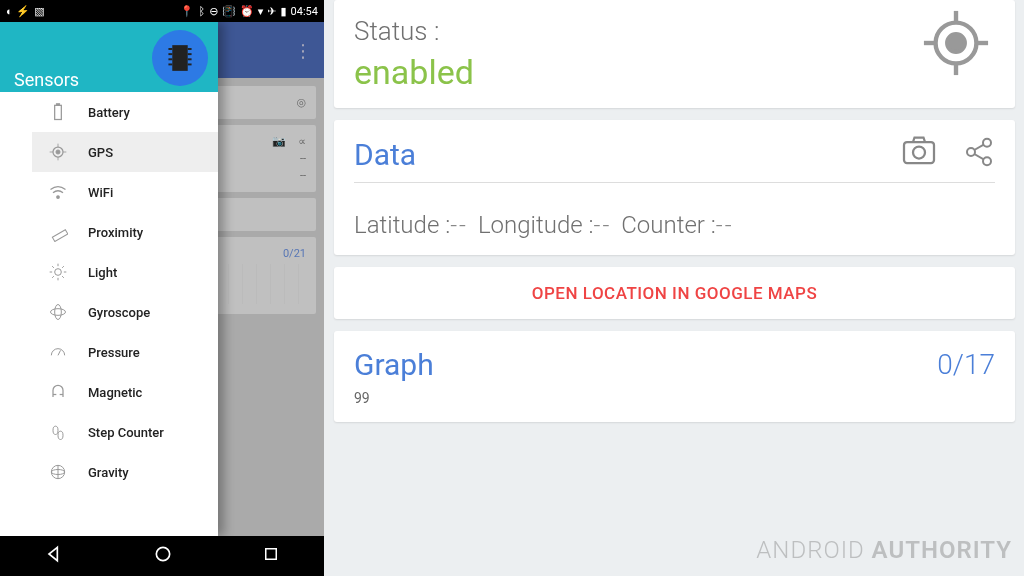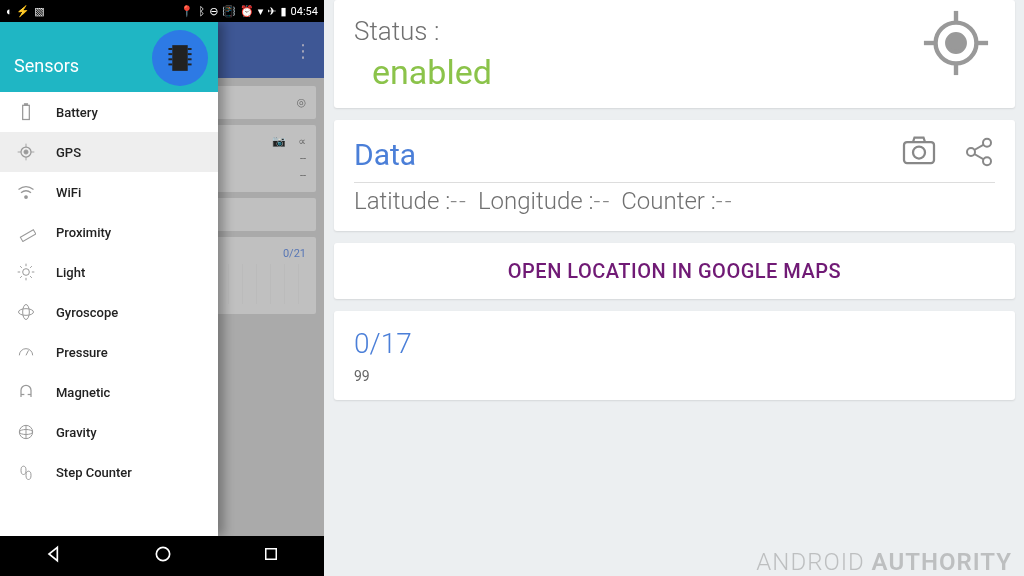--- a/index.html
+++ b/index.html
@@ -16,53 +16,53 @@
 .content-behind { position: absolute; left: 0; top: 0; right: 0; bottom: 0; background: #888; display: flex; flex-direction: column; }
 .content-behind .toolbar { height: 56px; background: #3e5795; display: flex; justify-content: flex-end; align-items: center; padding-right: 12px; }
 .content-behind .toolbar .dots { color: #aab; font-size: 18px; }
 .content-behind-body { flex: 1; background: #aaa; padding: 8px; display: flex; flex-direction: column; gap: 6px; }
 .behind-card { background: #c0c0c0; border-radius: 2px; padding: 10px; display: flex; flex-direction: column; gap: 4px; font-size: 11px; color: #666; }
 .behind-card .icon-row { display: flex; justify-content: flex-end; gap: 12px; }
 .behind-card .blue-text { color: #5776b5; font-size: 11px; text-align: center; }
 .behind-card .counter { text-align: right; color: #5776b5; }
 
 .drawer { position: absolute; left: 0; top: 0; width: 218px; height: 100%; background: #fff; box-shadow: 6px 0 10px rgba(0,0,0,0.3); display: flex; flex-direction: column; z-index: 5; }
-.drawer-header { height: 70px; background: #1fb6c4; color: #fff; display: flex; align-items: flex-end; padding: 16px 14px; position: relative; }
+.drawer-header { height: 70px; background: #1fb6c4; color: #fff; display: flex; align-items: flex-end; padding: 2px 14px; position: relative; }
 .drawer-header-title { font-size: 18px; font-weight: 400; }
 .chip-circle { position: absolute; right: 10px; top: 8px; width: 56px; height: 56px; background: #2d7ae5; border-radius: 50%; display: flex; align-items: center; justify-content: center; }
 .chip-svg { width: 32px; height: 36px; }
-.drawer-list { flex: 1; overflow-y: auto; }
+.drawer-list { flex: 1; overflow-y: auto; padding-left: 32px; }
 .drawer-item { display: flex; align-items: center; height: 40px; padding: 0 16px; gap: 20px; cursor: pointer; font-size: 13px; color: #222; font-weight: 500; }
 .drawer-item.active { background: #eeeeee; }
 .drawer-item .icon { width: 20px; height: 20px; display: flex; align-items: center; justify-content: center; color: #999; }
 
 .phone-right { flex: 1; height: 100%; background: #eceff1; padding: 0 9px 10px 10px; display: flex; flex-direction: column; gap: 12px; position: relative; overflow: hidden; }
 .card { background: #fff; border-radius: 3px; box-shadow: 0 1px 2px rgba(0,0,0,0.1); padding: 16px 20px; position: relative; }
 .status-card { display: flex; align-items: center; }
 .status-left-col { display: flex; flex-direction: column; gap: 6px; }
 .status-label { font-size: 26px; color: #707070; font-weight: 300; }
-.status-value { font-size: 34px; color: #8bc34a; font-weight: 400; margin-left: 18px; }
+.status-value { font-size: 34px; color: #8bc34a; font-weight: 400; }
 .gps-large-icon { position: absolute; right: 24px; top: 8px; width: 70px; height: 70px; color: #999; }
 
-.data-card-header { display: flex; align-items: center; justify-content: space-between; border-bottom: 1px solid #ddd; padding-bottom: 10px; margin-bottom: 4px; }
+.data-card-header { display: flex; align-items: center; justify-content: space-between; border-bottom: 1px solid #ddd; padding-bottom: 10px; margin-bottom: 28px; }
 .data-title { font-size: 30px; color: #4b7fd8; font-weight: 400; }
 .data-icons { display: flex; gap: 26px; color: #888; }
 .data-rows { display: flex; flex-direction: row; gap: 10px; }
 .data-row { display: flex; justify-content: space-between; font-size: 24px; color: #707070; font-weight: 300; }
 .data-row-value { letter-spacing: 2px; color: #888; }
 
 .maps-card { text-align: center; }
-.maps-text { font-size: 20px; color: #701a75; letter-spacing: 0.5px; font-weight: 500; }
+.maps-text { font-size: 17px; color: #ef4444; letter-spacing: 0.5px; font-weight: 500; }
 
 .graph-header { display: flex; justify-content: space-between; align-items: center; }
 .graph-title { font-size: 30px; color: #4b7fd8; font-weight: 400; }
 .graph-counter { font-size: 28px; color: #4b7fd8; font-weight: 300; }
 .graph-tick { font-size: 14px; color: #666; margin-top: 8px; }
 
-.watermark { position: absolute; right: 12px; bottom: 0; font-size: 24px; color: rgba(120,120,120,0.4); font-weight: 300; letter-spacing: 1px; z-index: 50; }
+.watermark { position: absolute; right: 12px; bottom: 12px; font-size: 24px; color: rgba(120,120,120,0.4); font-weight: 300; letter-spacing: 1px; z-index: 50; }
 .watermark b { font-weight: 600; }
 
 .svg-icon { width: 100%; height: 100%; }
 </style>
 </head>
 <body>
 
 <div class="phone-left">
   <div class="status-bar">
     <div class="status-left">
@@ -214,35 +214,35 @@
                 <path d="M6 18 V10 A6 6 0 0 1 18 10 V18"></path>
                 <line x1="6" y1="15" x2="10" y2="15"></line>
                 <line x1="14" y1="15" x2="18" y2="15"></line>
               </svg>
             </span>
           <span>Magnetic</span>
         </div>
         <div class="drawer-item">
           <span class="icon">
               <svg class="svg-icon" viewBox="0 0 24 24" fill="none" stroke="currentColor" stroke-width="1.2">
+                <ellipse cx="9" cy="10" rx="3" ry="5"></ellipse>
+                <ellipse cx="15" cy="16" rx="3" ry="5"></ellipse>
+              </svg>
+            </span>
+          <span>Step Counter</span>
+        </div>
+        <div class="drawer-item">
+          <span class="icon">
+              <svg class="svg-icon" viewBox="0 0 24 24" fill="none" stroke="currentColor" stroke-width="1.2">
                 <circle cx="12" cy="12" r="8"></circle>
                 <ellipse cx="12" cy="12" rx="8" ry="3"></ellipse>
                 <line x1="12" y1="4" x2="12" y2="20"></line>
               </svg>
             </span>
           <span>Gravity</span>
-        </div>
-        <div class="drawer-item">
-          <span class="icon">
-              <svg class="svg-icon" viewBox="0 0 24 24" fill="none" stroke="currentColor" stroke-width="1.2">
-                <ellipse cx="9" cy="10" rx="3" ry="5"></ellipse>
-                <ellipse cx="15" cy="16" rx="3" ry="5"></ellipse>
-              </svg>
-            </span>
-          <span>Step Counter</span>
         </div>
         <div class="drawer-item">
           
           
         </div>
       </div>
     </div>
   </div>
 
   <div class="nav-bar">
@@ -310,20 +310,21 @@
       </div>
     </div>
   </div>
 
   <div class="card maps-card">
     <div class="maps-text">OPEN LOCATION IN GOOGLE MAPS</div>
   </div>
 
   <div class="card">
     <div class="graph-header">
+      <div class="graph-title">Graph</div>
       <div class="graph-counter">0/17</div>
     </div>
     <div class="graph-tick">99</div>
   </div>
 
 </div>
 
 <div class="watermark">
   <span>ANDROID </span><b>AUTHORITY</b>
 </div>

